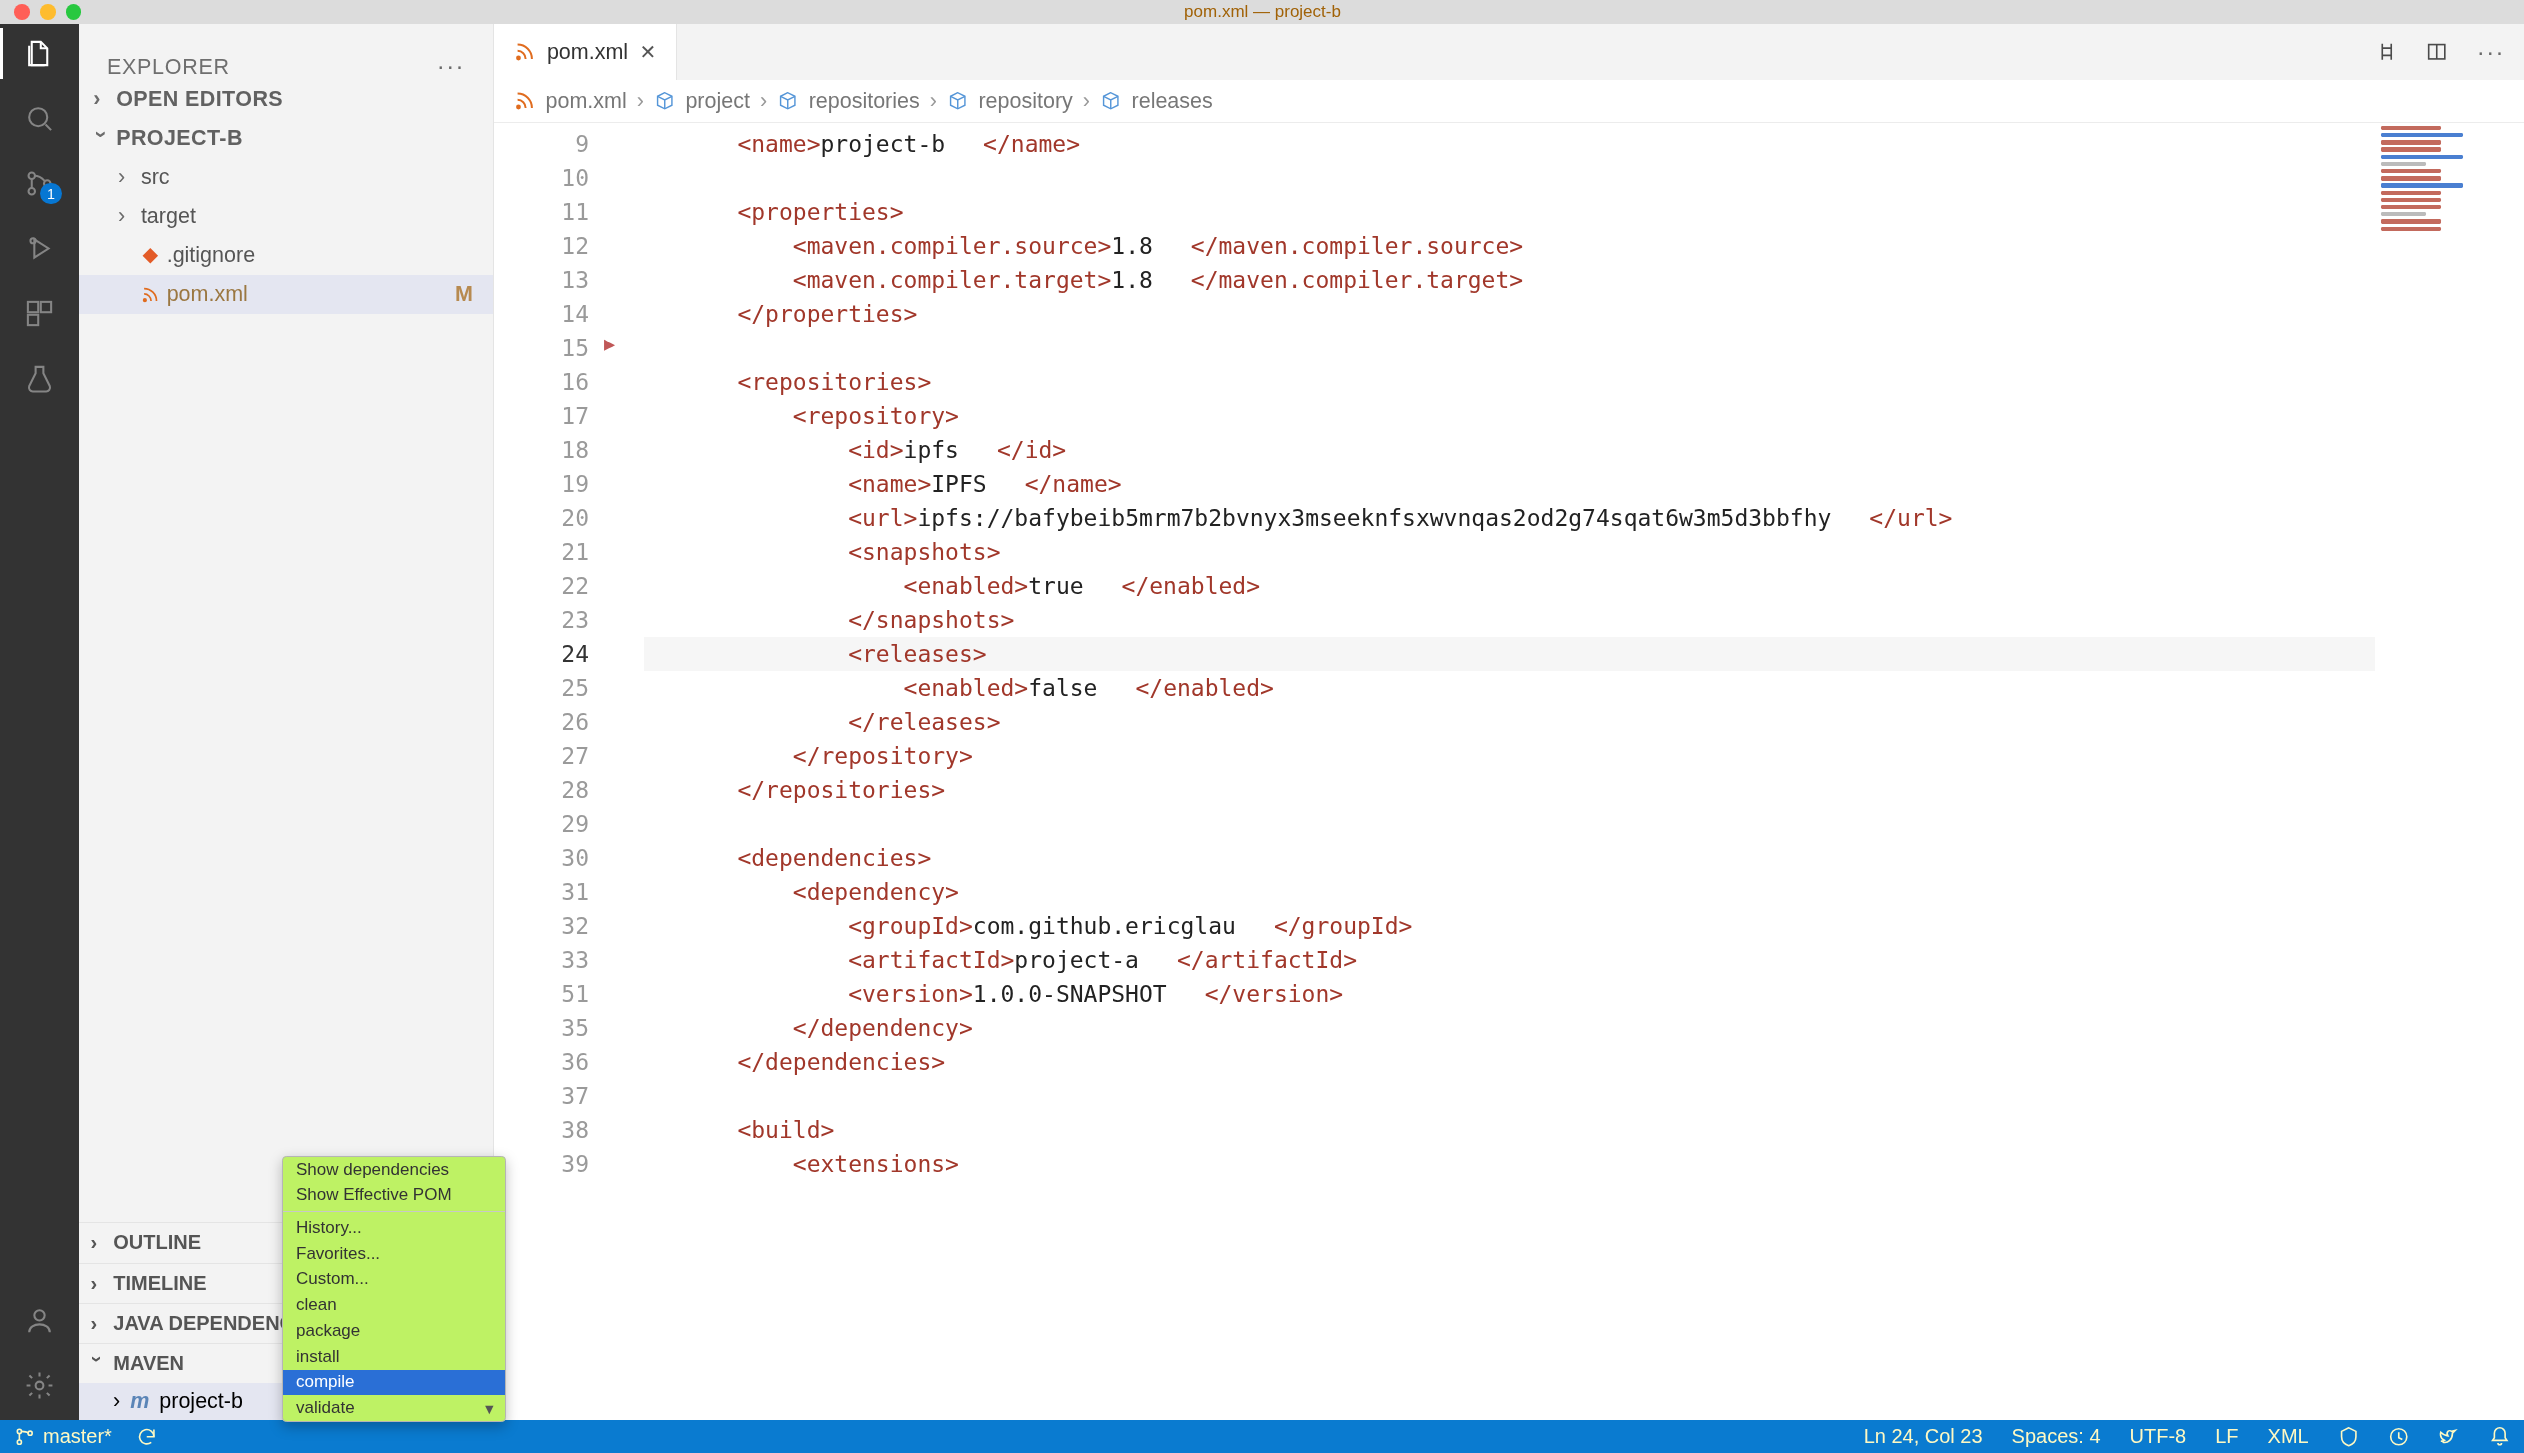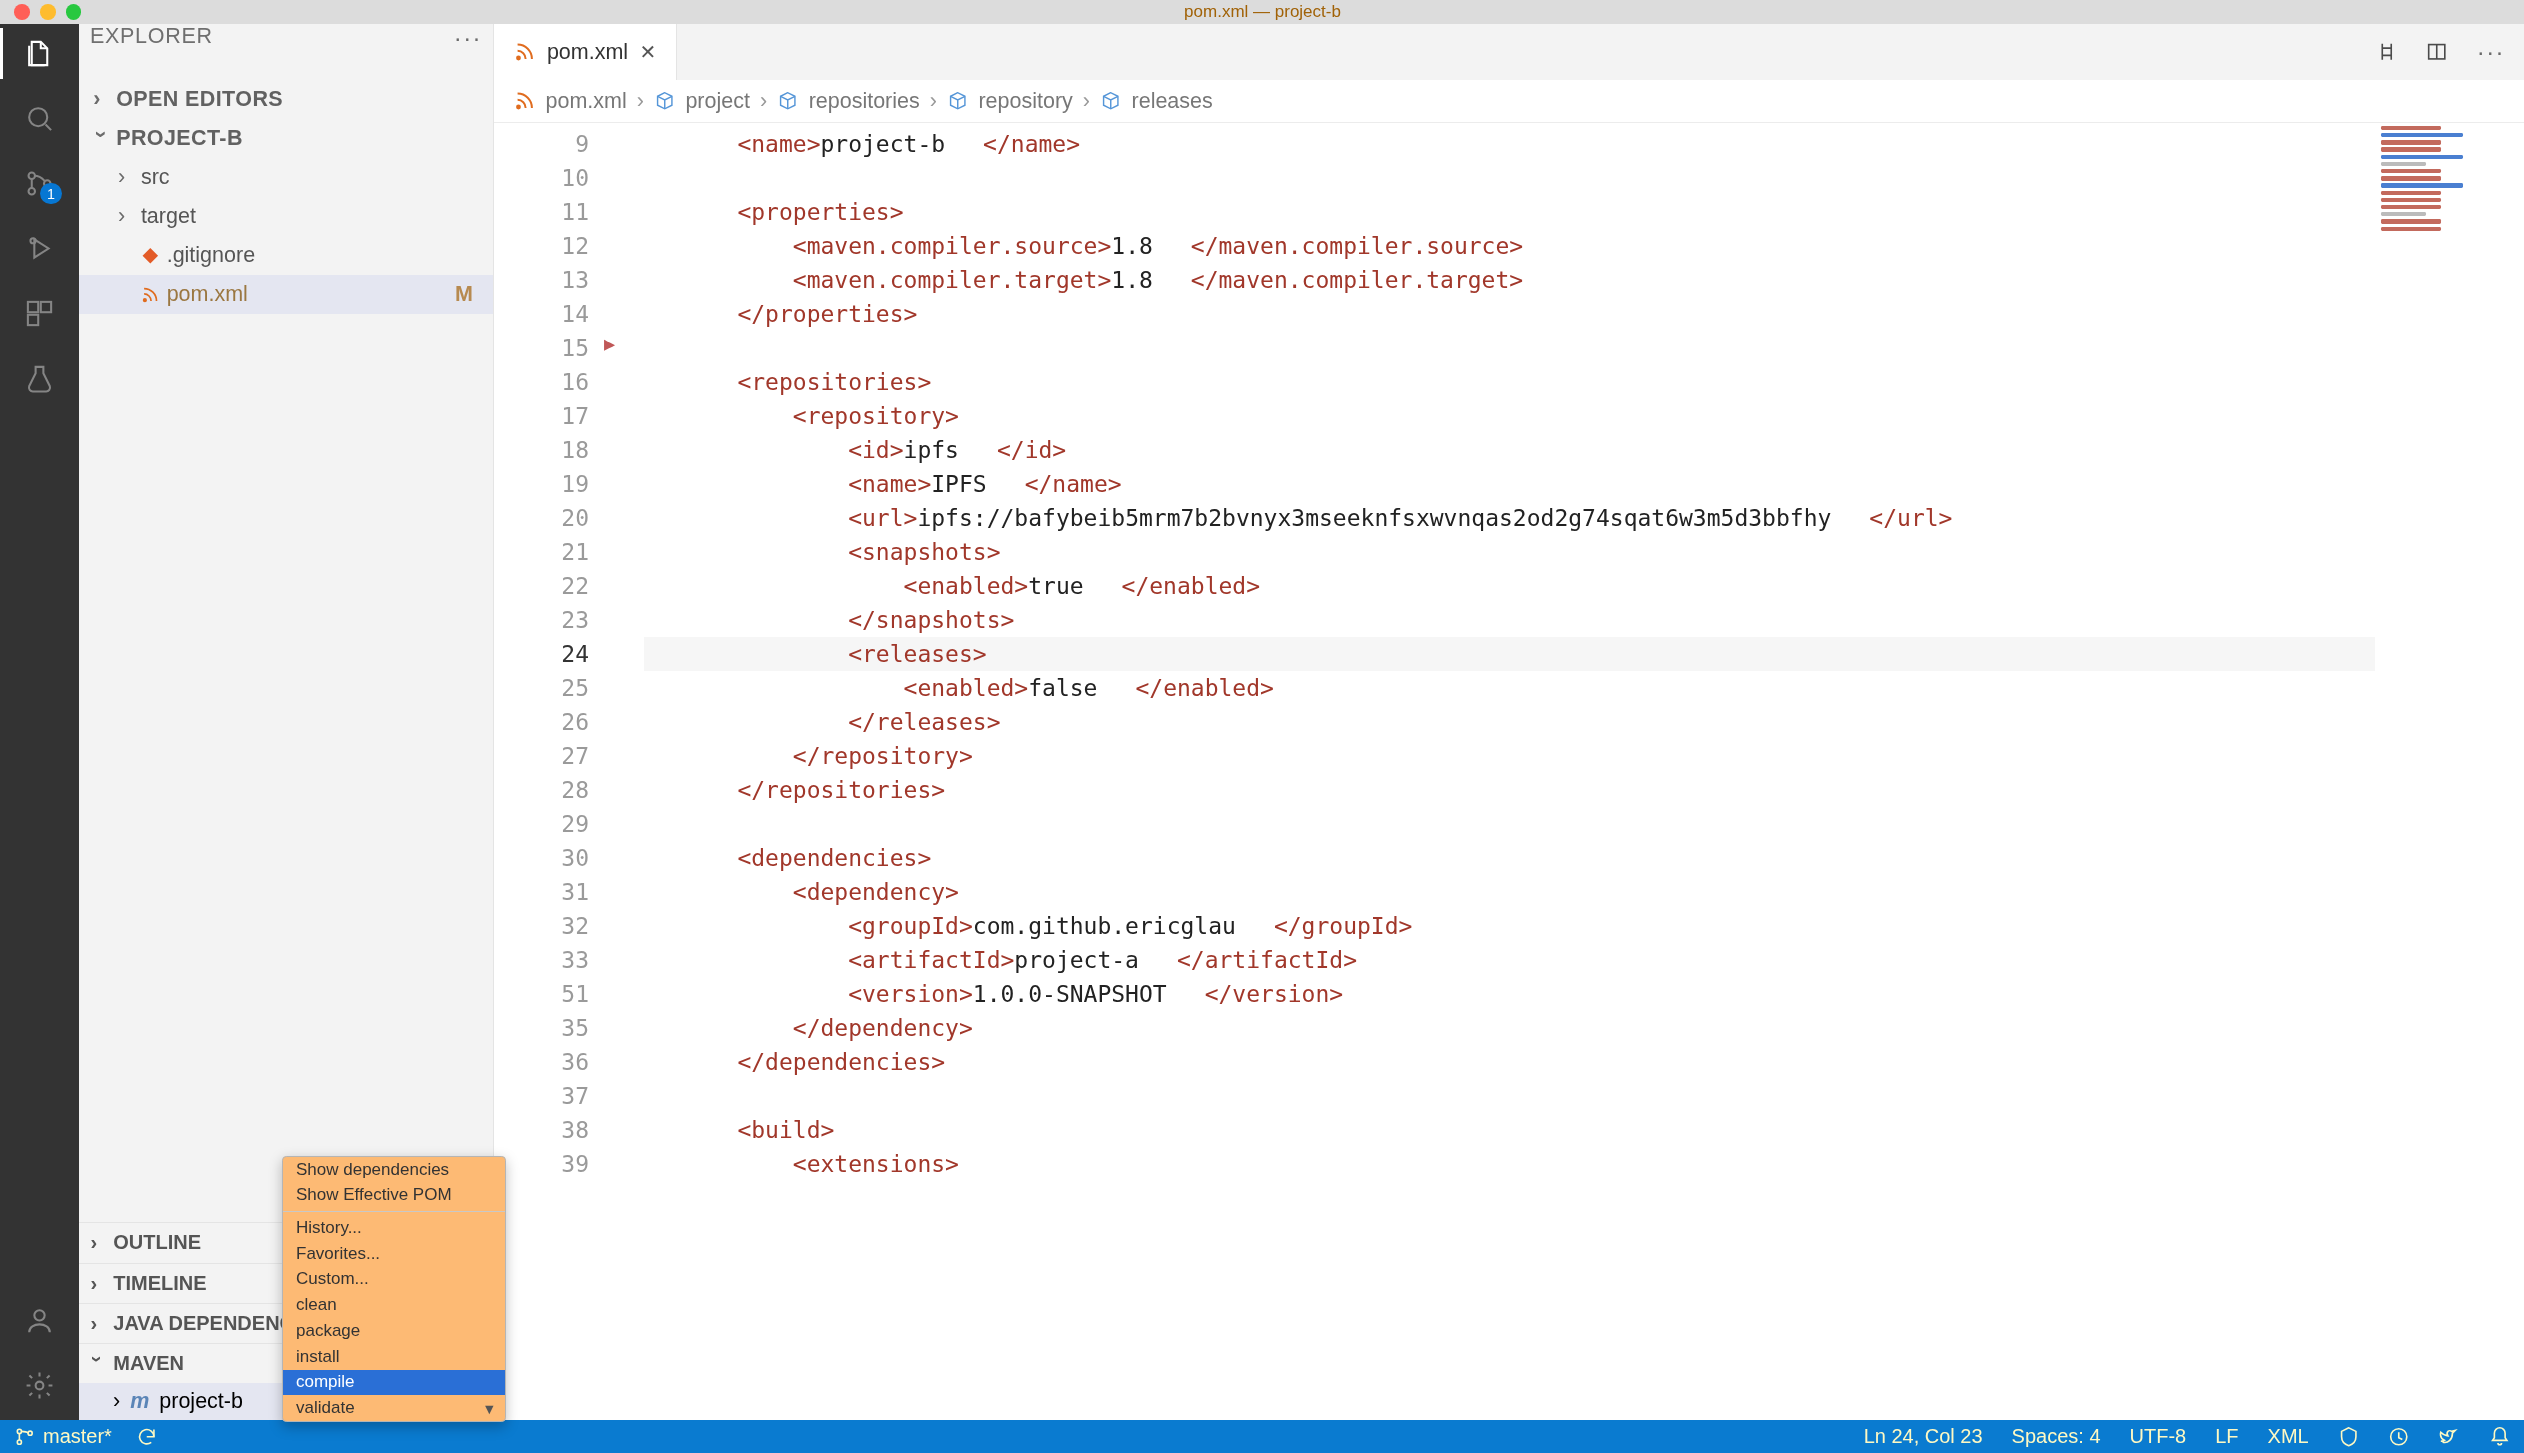--- a/index.html
+++ b/index.html
@@ -18,21 +18,21 @@
 
 .activity { width:79px; background:#333333; display:flex; flex-direction:column; align-items:center; padding-top:11.4px; gap:29px; position:relative;}
 .activity .act-icon { width:36px; height:36px; color:#858585; display:flex; align-items:center; justify-content:center; cursor:pointer; position:relative;}
 .activity .act-icon.active { color:#fff; }
 .activity .act-icon.active::before { content:""; position:absolute; left:-21.5px; top:-7.2px; bottom:-7.2px; width:2.9px; background:#fff;}
 .activity .badge { position:absolute; bottom:-2.9px; right:-4.3px; background:#0777d3; color:#fff; border-radius:50%; font-size:14.3px; width:21.5px; height:21.5px; display:flex; align-items:center; justify-content:center;}
 .activity-bottom { margin-top:auto; display:flex; flex-direction:column; align-items:center; gap:29px; padding-bottom:17px;}
 
 
 .sidebar { width:415px; background:#f3f3f3; border-right:0.7px solid #e4e4e4; display:flex; flex-direction:column; position:relative;}
-.sidebar-header { height:56px; display:flex; align-items:flex-start; justify-content:space-between; padding:0 11px;}
+.sidebar-header { height:56px; display:flex; align-items:flex-end; justify-content:space-between; padding:0 28px;}
 .sidebar-header h1 { font-size:21.5px; font-weight:400; color:#6f6f6f; letter-spacing:0.7px;}
 .ellipsis { color:#6a6a6a; font-size:24px; letter-spacing:1.4px; cursor:pointer;}
 
 .tree { font-size:21.5px; color:#555;}
 .tree-row { display:flex; align-items:center; height:39px; padding-left:14.3px; gap:7.2px; cursor:pointer;}
 .tree-row.section { font-weight:700; color:#616161; letter-spacing:0.4px;}
 .tree-row.child { padding-left:39px; font-weight:400;}
 .tree-row .chev { width:15.7px; color:#6b6b6b;}
 .tree-row.active { background:#e4e6f1;}
 .file-icon { width:18.6px; height:18.6px; border-radius:2.9px; display:inline-flex; align-items:center; justify-content:center; }
@@ -42,21 +42,21 @@
 .sidebar-bottom-accordion { margin-top:auto; border-top:0.7px solid #e4e4e4;}
 .acc-row { display:flex; align-items:center; height:40px; padding:0 11.4px; gap:7.2px; color:#555; font-size:20px; font-weight:700; border-top:0.7px solid #e4e4e4; cursor:pointer;}
 .acc-row:first-child{border-top:none;}
 .acc-row .chev{width:15.7px;}
 .maven-row { justify-content:space-between;}
 .maven-actions { display:flex; gap:17px; color:#555; font-size:20px;}
 .maven-tree { background:#e4e6f1; }
 .maven-item { display:flex; align-items:center; padding:5.7px 11.4px 5.7px 34px; gap:10px; font-size:21.5px;}
 
 
-.context-menu { position:absolute; left:203px; bottom:-2.1px; width:224px; background:#fdba74; border:0.7px solid #b5b5b5; border-radius:4.3px; font-size:17px; color:#333; z-index:50; box-shadow:0 4.3px 13px rgba(0,0,0,.25);}
+.context-menu { position:absolute; left:203px; bottom:-2.1px; width:224px; background:#bef264; border:0.7px solid #b5b5b5; border-radius:4.3px; font-size:17px; color:#333; z-index:50; box-shadow:0 4.3px 13px rgba(0,0,0,.25);}
 .context-menu .cmi { padding:2.9px 13px; cursor:pointer;}
 .context-menu .sep { height:0.7px; background:#c8c8c8; margin:2.9px 0;}
 .context-menu .cmi.sel { background:#2a6fd6; color:#fff;}
 .context-menu .arrow { position:absolute; right:8.6px; bottom:4.3px; color:#555; font-size:14.3px;}
 
 
 .editor { flex:1; display:flex; flex-direction:column; position:relative;}
 .tabbar { height:56px; background:#f3f3f3; display:flex; align-items:stretch;}
 .tab { display:flex; align-items:center; gap:11.4px; padding:0 20px; background:#fff; border-right:0.7px solid #e4e4e4; font-size:21.5px; color:#333;}
 .tab .close { color:#555; cursor:pointer; font-size:20px;}

